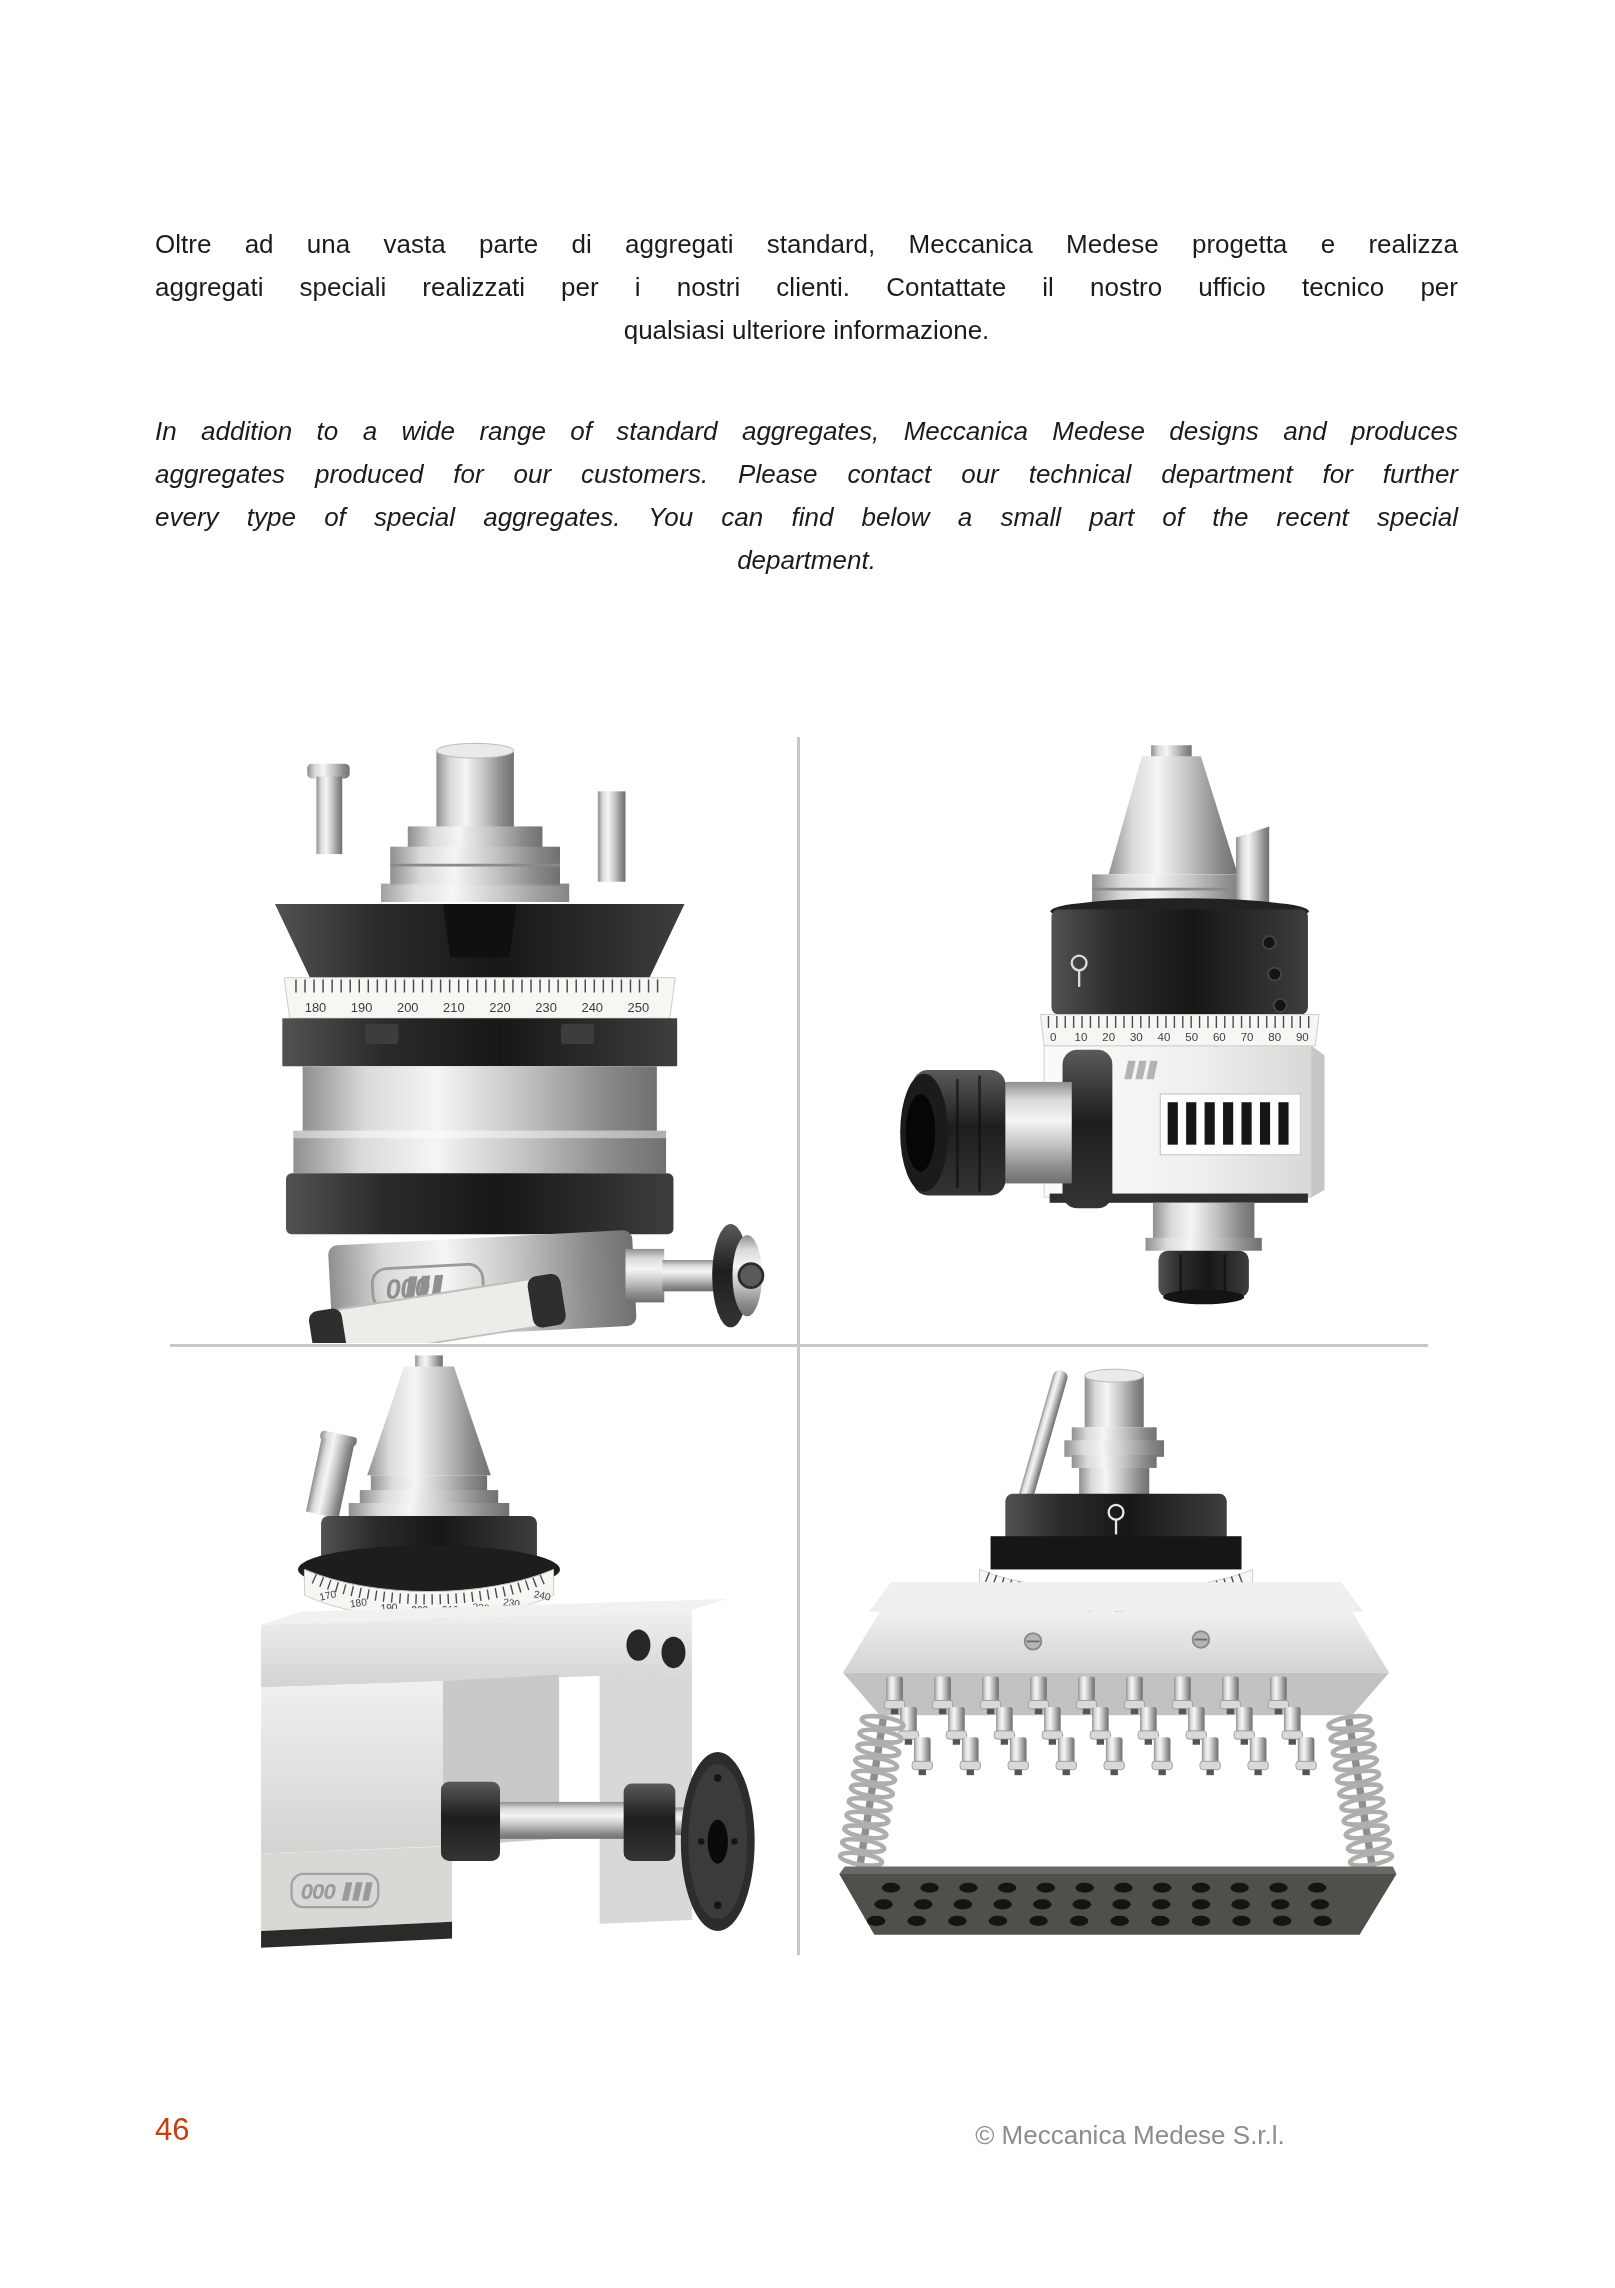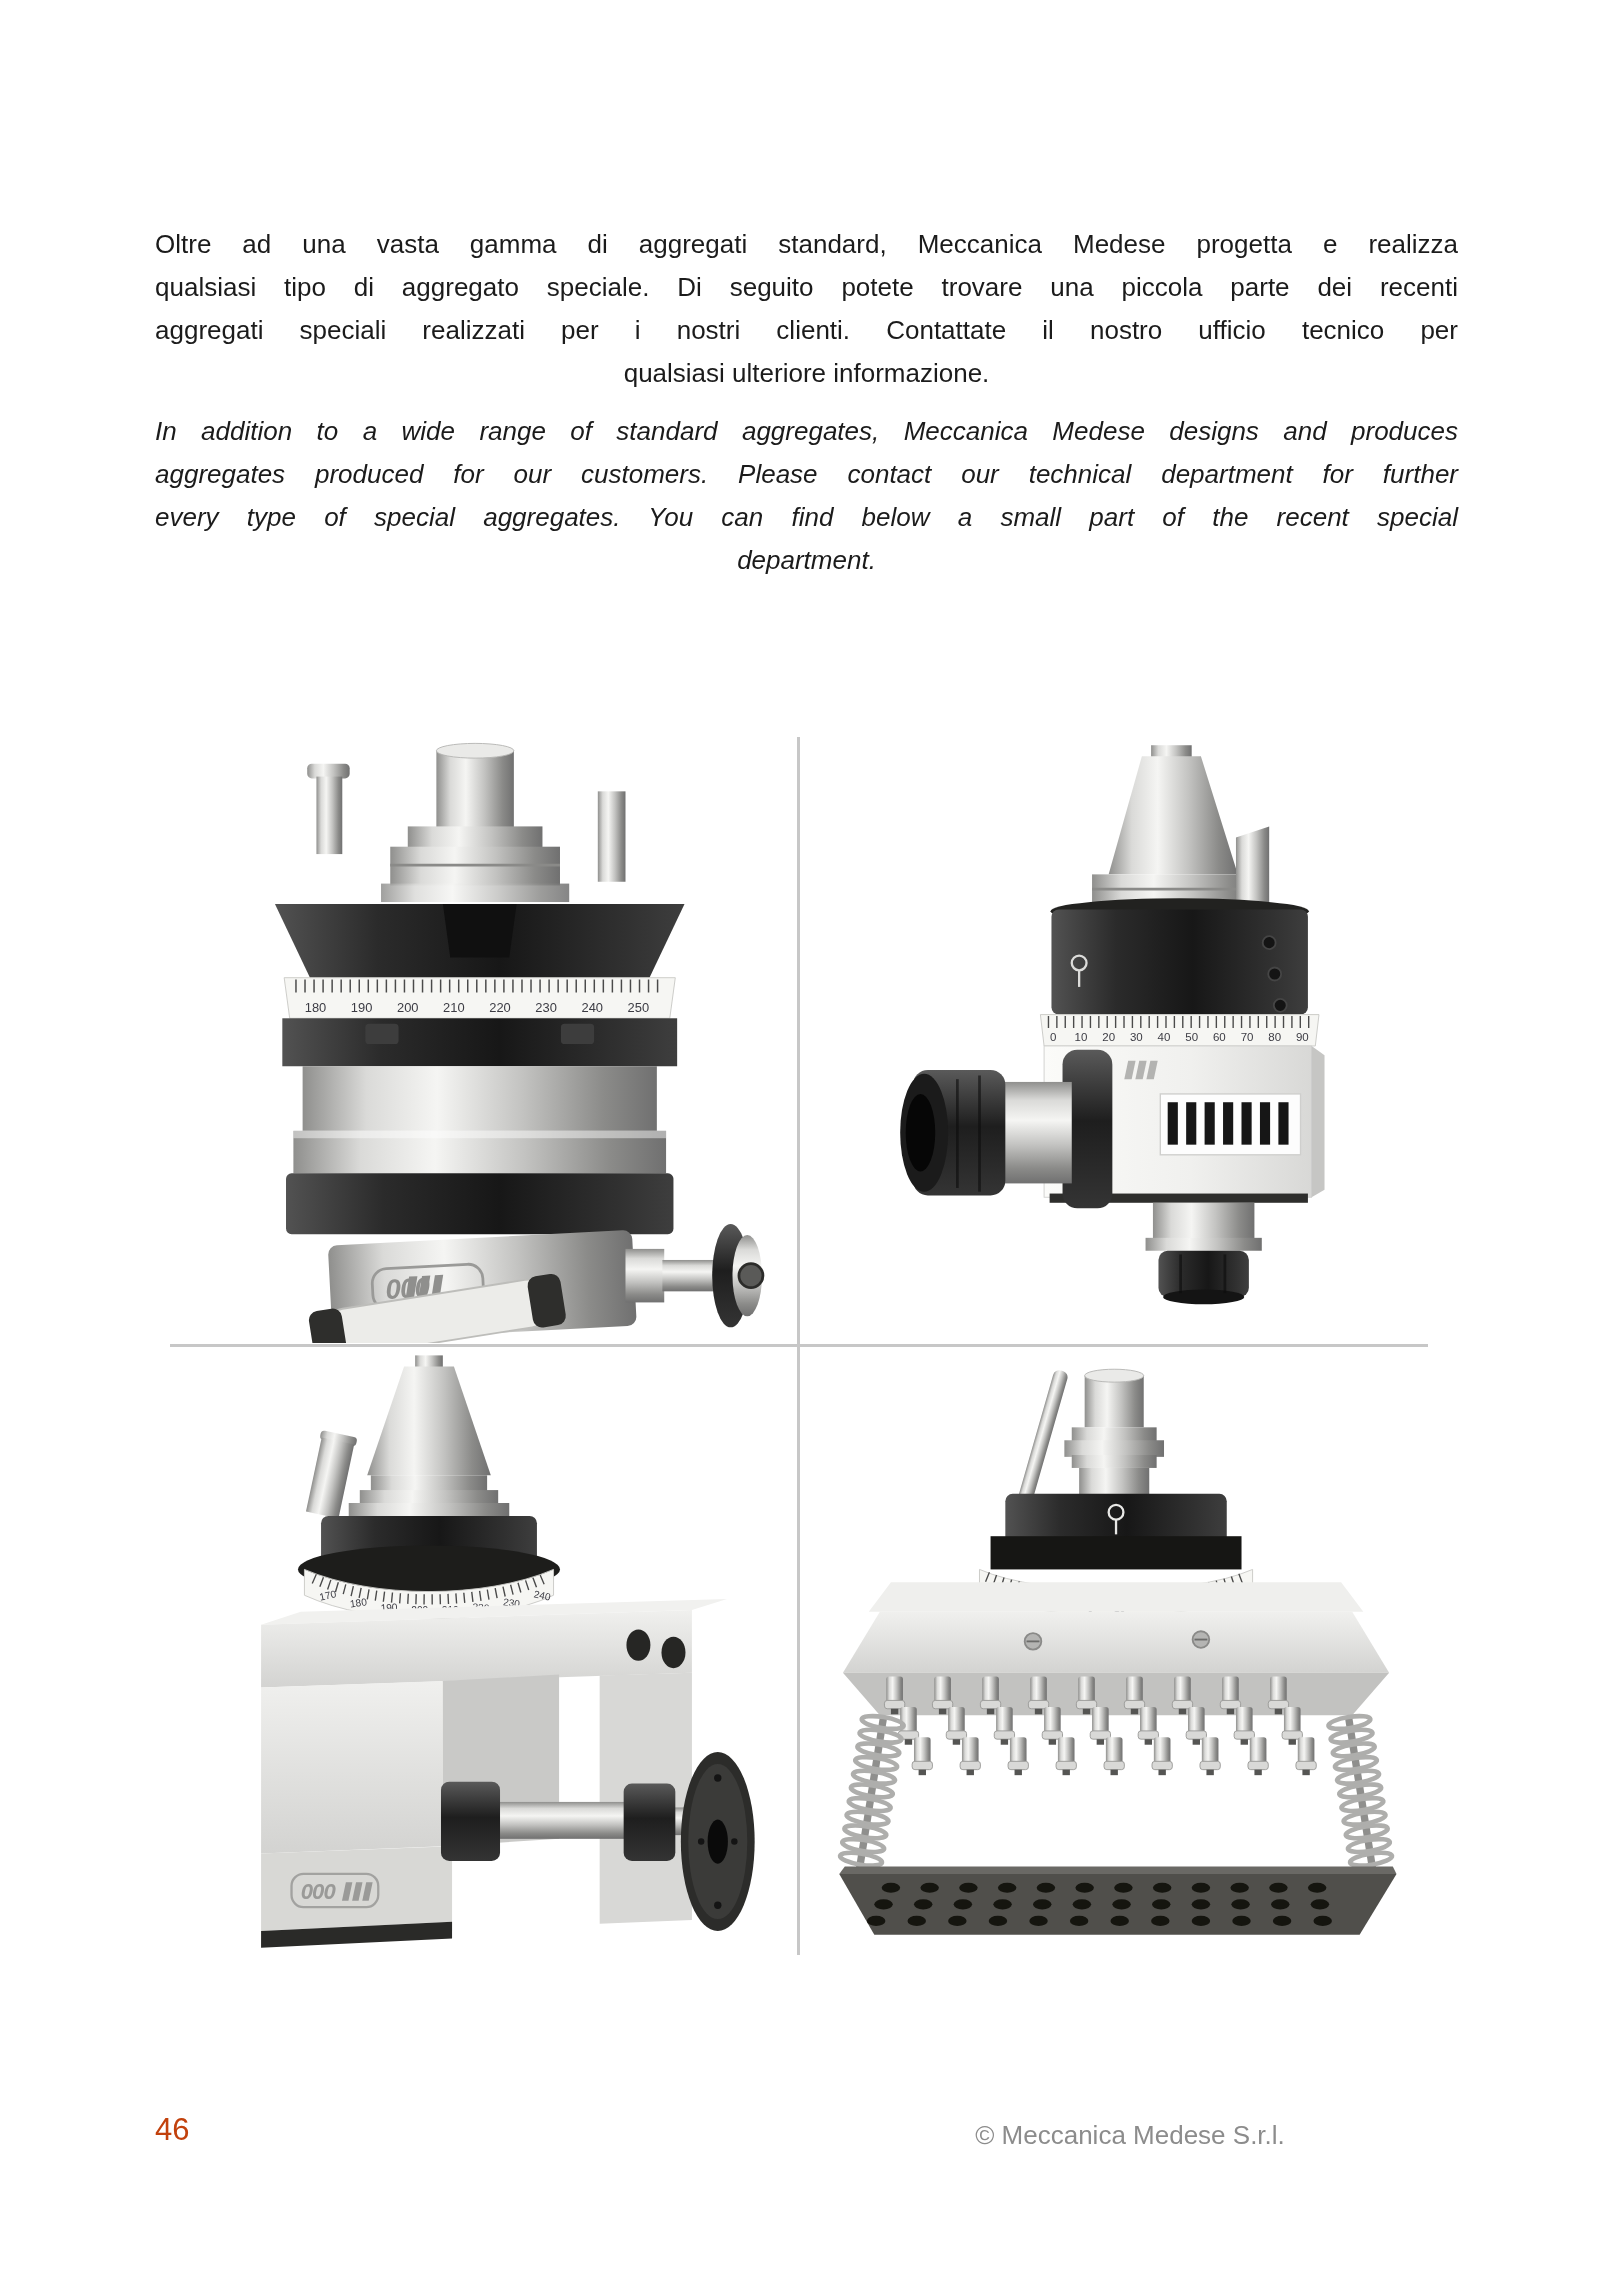--- a/index.html
+++ b/index.html
@@ -77,22 +77,21 @@
       <g id="hole">
           <ellipse rx="10" ry="5.5" fill="#15150f"></ellipse>
         </g>
       <g id="coil">
           <ellipse rx="23" ry="6" fill="none" stroke="#aeaeac" stroke-width="5"></ellipse>
         </g>
     </defs>
   </svg>
 
   <section class="intro intro-it">
-    <div class="line just">Oltre ad una vasta gamma di aggregati standard, Meccanica Medese progetta e realizza</div>
-    <div class="line just">qualsiasi tipo di aggregato speciale. Di seguito potete trovare una piccola parte dei recenti</div>
+    <div class="line just">Oltre ad una vasta parte di aggregati standard, Meccanica Medese progetta e realizza</div>
     <div class="line just">aggregati speciali realizzati per i nostri clienti. Contattate il nostro ufficio tecnico per</div>
     <div class="line">qualsiasi ulteriore informazione.</div>
   </section>
 
   <section class="intro intro-en">
     <div class="line just">In addition to a wide range of standard aggregates, Meccanica Medese designs and produces</div>
     <div class="line just">aggregates produced for our customers. Please contact our technical department for further</div>
     <div class="line just">every type of special aggregates. You can find below a small part of the recent special</div>
     <div class="line">department.</div>
   </section>

